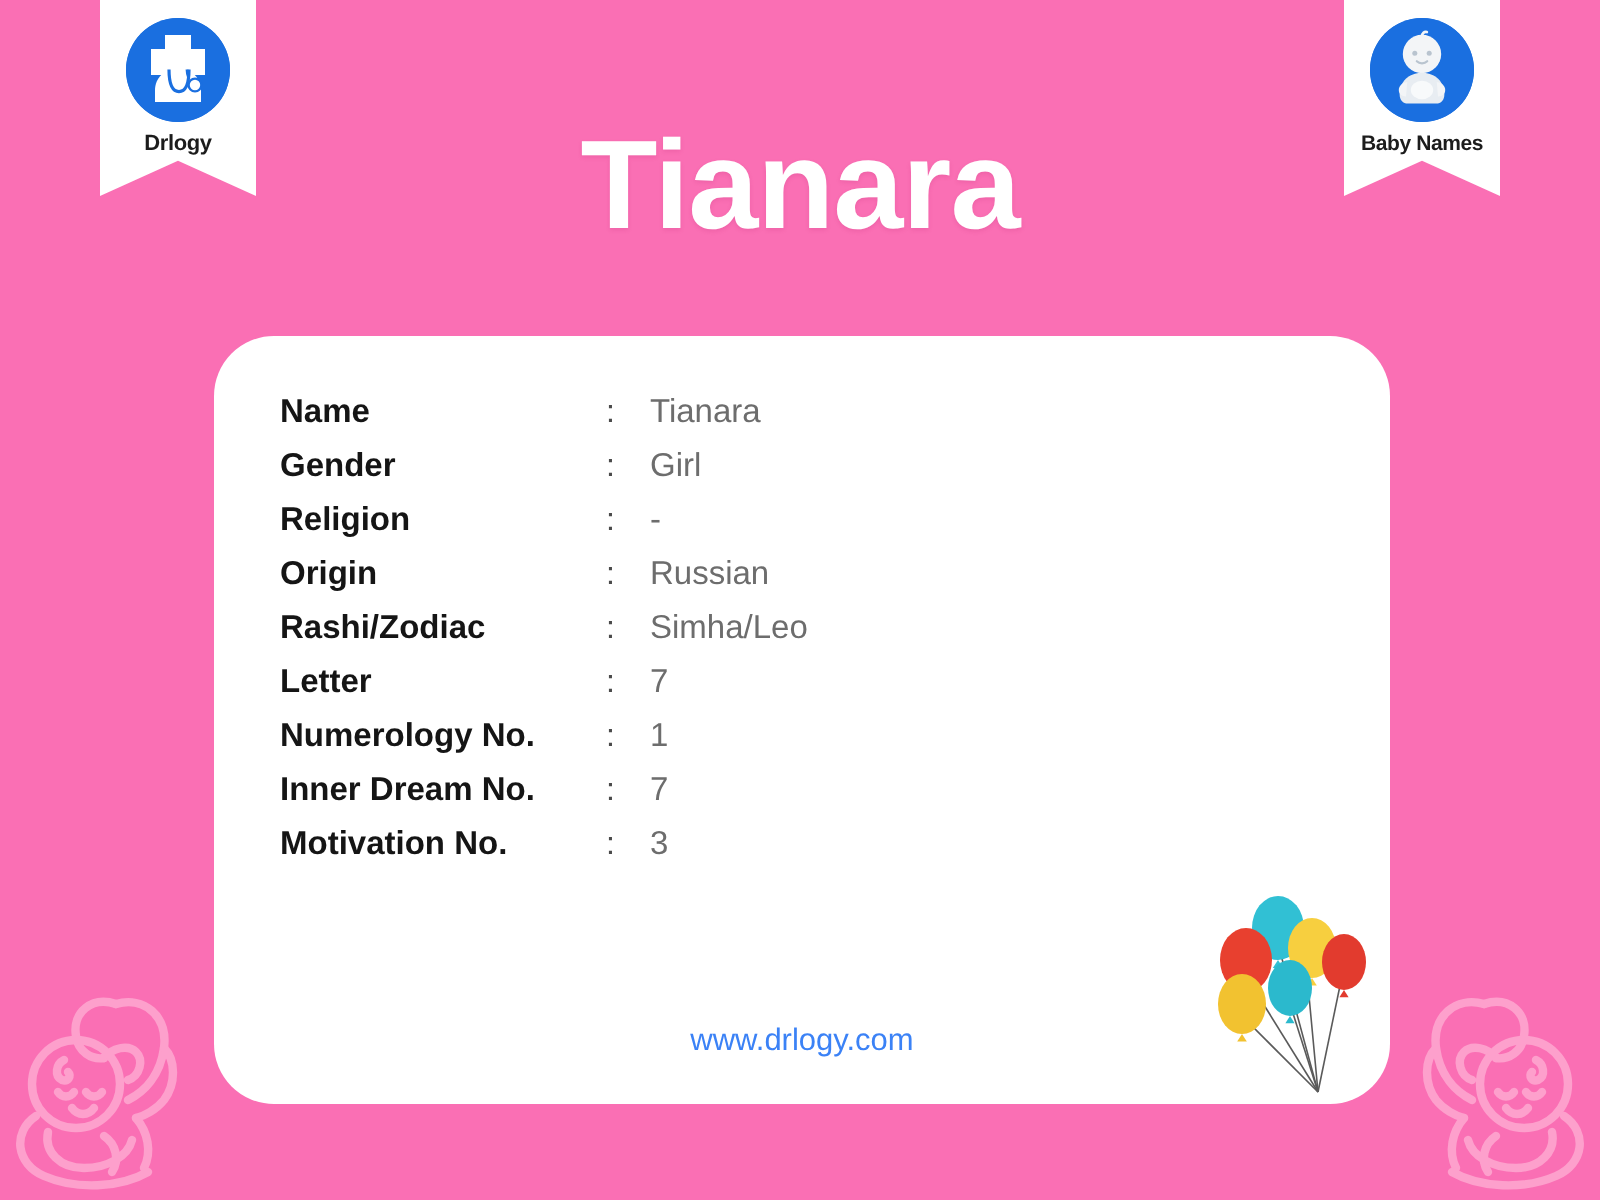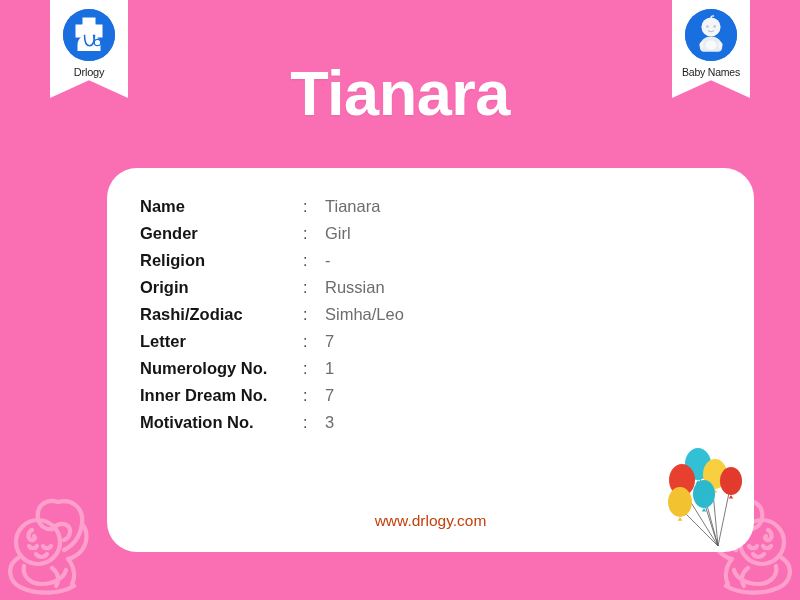--- a/index.html
+++ b/index.html
@@ -53,21 +53,21 @@
     height: 52px;
     border-radius: 50%;
     background: #1a6fe0;
     display: block;
   }
   .badge-icon svg { display: block; width: 100%; height: 100%; }
 
   .badge-label {
     margin-top: 5px;
     font-size: 11px;
-    font-weight: normal;
+    font-weight: bold;
     color: #1c1c1c;
     letter-spacing: -0.2px;
     white-space: nowrap;
   }
   .badge.right-badge .badge-label { font-size: 10.5px; }
 
   
   .page-title {
     position: absolute;
     top: 62px;
@@ -80,21 +80,21 @@
     letter-spacing: -0.5px;
     line-height: 1;
     text-shadow: 0 1px 2px rgba(190,40,110,0.18);
   }
 
   
   .card {
     position: absolute;
     left: 107px;
     top: 168px;
-    width: 647px;
+    width: 588px;
     height: 384px;
     background: #ffffff;
     border-radius: 30px;
     overflow: hidden;
   }
 
   .info-table {
     position: absolute;
     left: 33px;
     top: 25px;
@@ -275,21 +275,21 @@
           <td class="cell-value">7</td>
         </tr>
         <tr>
           <td class="cell-label">Motivation No.</td>
           <td class="cell-colon">:</td>
           <td class="cell-value">3</td>
         </tr>
       </tbody>
   </table>
 
-  <div class="site-url" style="color: #c2410c;">www.drlogy.com</div>
+  <div class="site-url" style="color: #3b82f6;">www.drlogy.com</div>
 
   <div class="balloons">
     <svg viewBox="0 0 92 112" xmlns="http://www.w3.org/2000/svg">
       <g stroke="#5a5a5a" stroke-width="0.8" fill="none">
         <path d="M22 46 L58 104"></path>
         <path d="M38 30 L58 104"></path>
         <path d="M52 40 L58 104"></path>
         <path d="M20 66 L58 104"></path>
         <path d="M70 46 L58 104"></path>
         <path d="M44 60 L58 104"></path>

